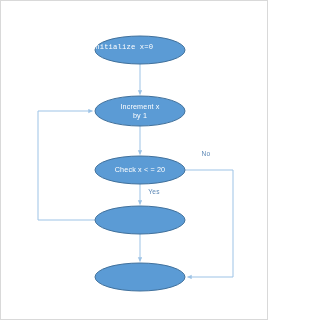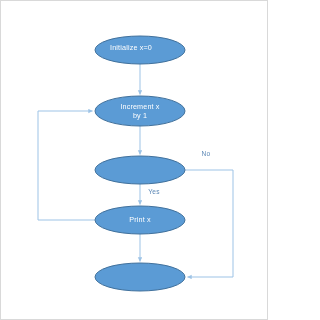--- a/index.html
+++ b/index.html
@@ -72,26 +72,26 @@
 
     <g stroke="#41719c" stroke-width="1" fill="#5b9bd5">
       <ellipse cx="139" cy="49" rx="45" ry="14"></ellipse>
       <ellipse cx="139" cy="110" rx="45" ry="15"></ellipse>
       <ellipse cx="139" cy="169" rx="45" ry="14"></ellipse>
       <ellipse cx="139" cy="219" rx="45" ry="14"></ellipse>
       <ellipse cx="139" cy="276" rx="45" ry="14"></ellipse>
     </g>
   </svg>
 
-  <div class="node-label" style="left:85px;top:35px;width:90px;height:24px;">Initialize x=0</div>
+  <div class="node-label" style="left:76px;top:35px;width:90px;height:24px;font-family:Liberation Mono, monospace;">Initialize x=0</div>
 
   <div class="node-label" style="left:94px;top:95px;width:90px;height:30px;">Increment x
 by 1</div>
 
+  <div class="node-label" style="left:94px;top:155px;width:90px;height:28px;">Check x &lt; = 20</div>
 
-  <div class="node-label" style="left:94px;top:205px;width:90px;height:28px;">Print x</div>
 
 
   <div class="edge-label" style="left:141px;top:187px;width:24px;">Yes</div>
 
   <div class="edge-label" style="left:194px;top:149px;width:22px;">No</div>
 
 </div>
 
 </body></html>

